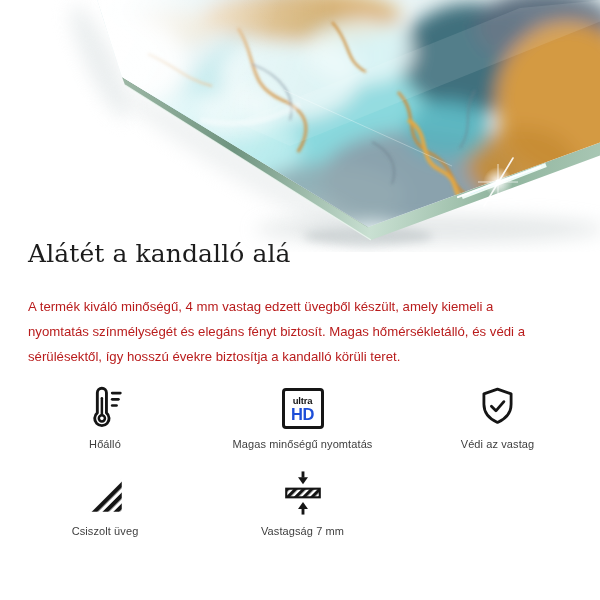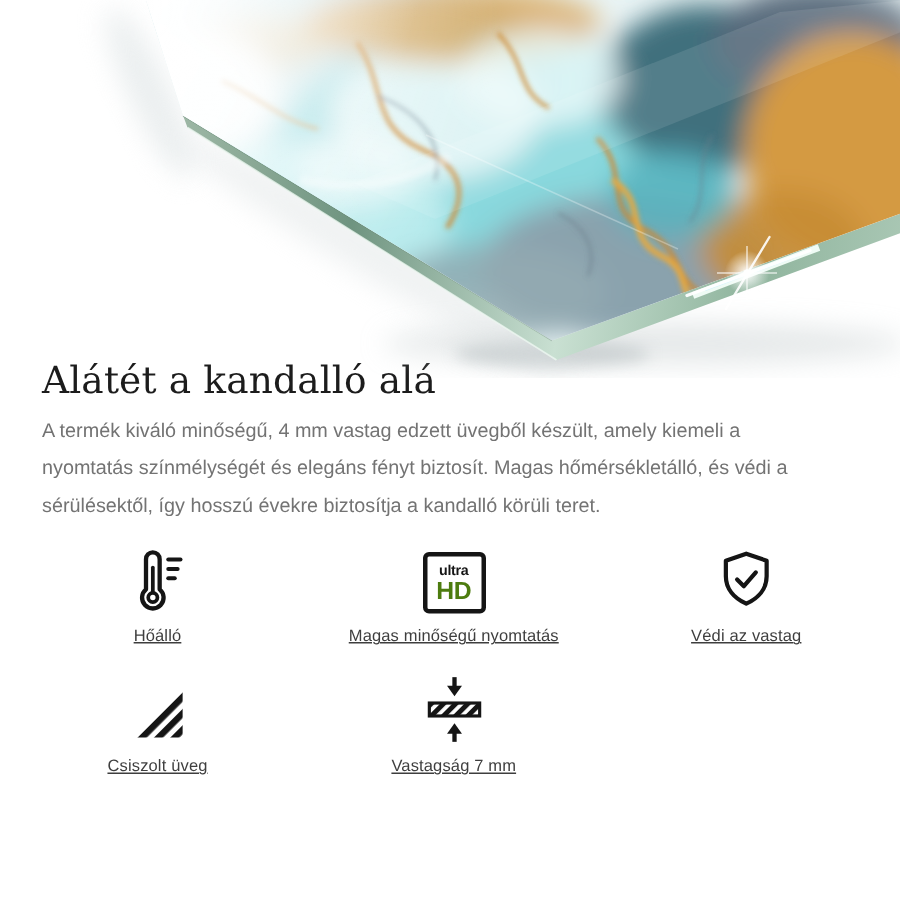--- a/index.html
+++ b/index.html
@@ -19,56 +19,55 @@
   h1.title{
     margin:7px 0 0 0;
     font-family:"DejaVu Serif","Liberation Serif",serif;
     font-weight:400;
     font-size:25px;
     line-height:34px;
     color:#1c1c1c;
     letter-spacing:.1px;
   }
   p.desc{
-    margin:4px 0 0 0;
+    margin:24px 0 0 0;
     width:524px;
     font-size:13.2px;
     line-height:24.8px;
-    color:#737373;
+    color:#b91c1c;
   }
 
   
   .features{
     display:grid;
     grid-template-columns:210px 185px 205px;
     row-gap:18px;
     margin-top:12px;
     width:600px;
   }
   .feature{display:flex;flex-direction:column;align-items:center;}
   .icon-box{height:48px;display:flex;align-items:flex-end;justify-content:flex-start;}
   .feature-label{
     margin-top:9px;
     font-size:11px;
     color:#3e3e3e;
     letter-spacing:.1px;
     white-space:nowrap;
-    text-decoration:underline;
   }
   
   .hd-box{
     box-sizing:border-box;
     width:42px;height:41px;
     border:3px solid #151515;
     border-radius:4px;
     display:flex;flex-direction:column;align-items:center;justify-content:center;
     background:#fff;
   }
   .hd-small{font-size:9.5px;font-weight:700;line-height:10px;color:#151515;letter-spacing:-.2px;}
-  .hd-big{font-size:16.5px;font-weight:800;line-height:16px;color:#4d7c0f;letter-spacing:-.3px;}
+  .hd-big{font-size:16.5px;font-weight:800;line-height:16px;color:#1d4ed8;letter-spacing:-.3px;}
 </style>
 </head>
 <body>
 
 <div class="page">
 
   <section class="hero">
     <svg width="600" height="252" viewBox="0 0 600 252" aria-hidden="true">
       <defs>
         <clipPath id="cp">

